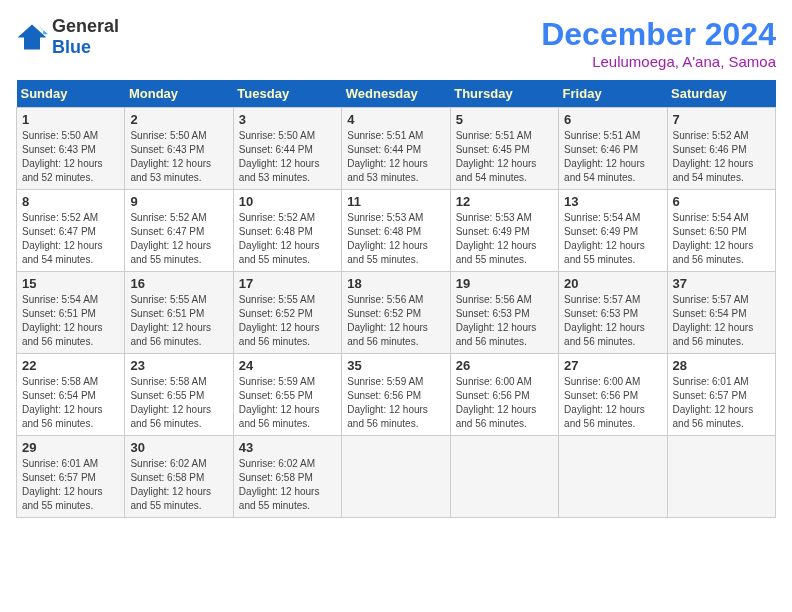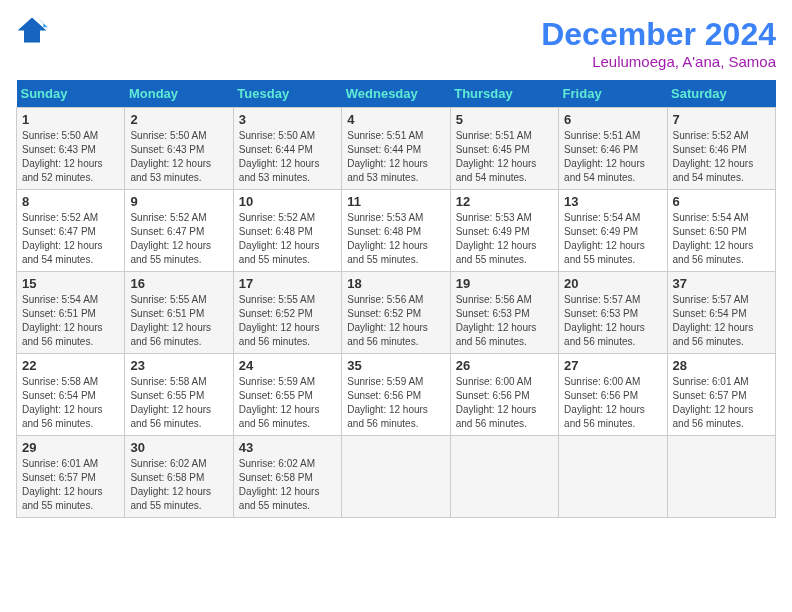--- a/index.html
+++ b/index.html
@@ -47,21 +47,21 @@
       font-size: 15px;
       color: #a21caf;
     }
     table {
       width: 100%;
       border-collapse: collapse;
       font-size: 11px;
     }
     thead tr th {
       background-color: #1565c0;
-      color: #5eead4;
+      color: #fef9c3;
       padding: 6px 4px;
       text-align: left;
       font-size: 13px;
       font-weight: bold;
     }
     tbody tr td {
       border: 1px solid #ccc;
       vertical-align: top;
       padding: 4px 5px;
       width: 14.28%;
@@ -92,20 +92,24 @@
   </style>
 </head>
 <body>
 
 <div class="header-area">
   <div class="logo">
     <svg class="logo-icon" viewBox="0 0 40 35" xmlns="http://www.w3.org/2000/svg">
       <polygon points="20,2 38,18 30,18 30,33 10,33 10,18 2,18" fill="#1565c0"></polygon>
       <polygon points="26,2 40,14 34,14 34,8 26,2" fill="#42a5f5"></polygon>
     </svg>
+    <div>
+      <span class="logo-text-general">General</span><br>
+      <span class="logo-text-blue">Blue</span>
+    </div>
   </div>
   <div class="title-area">
     <div class="month-title">December 2024</div>
     <div class="location-title">Leulumoega, A'ana, Samoa</div>
   </div>
 </div>
 
 <table>
   <thead>
     <tr id="header-row">

